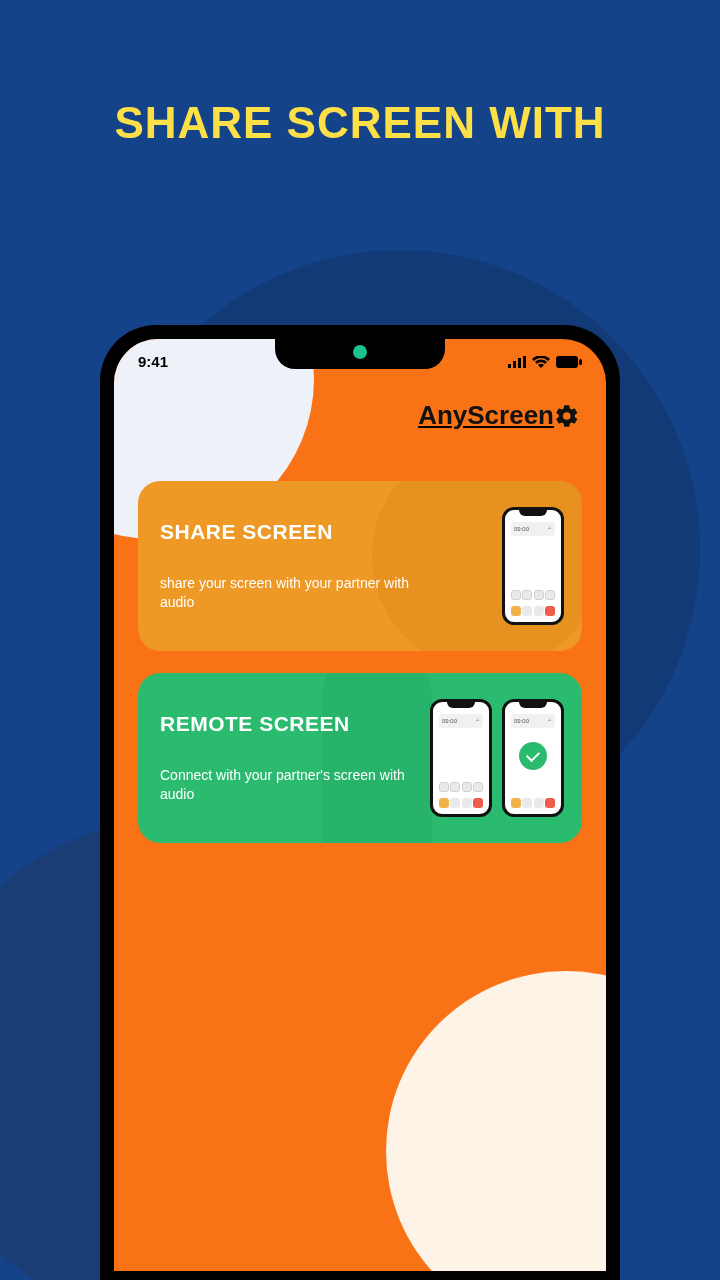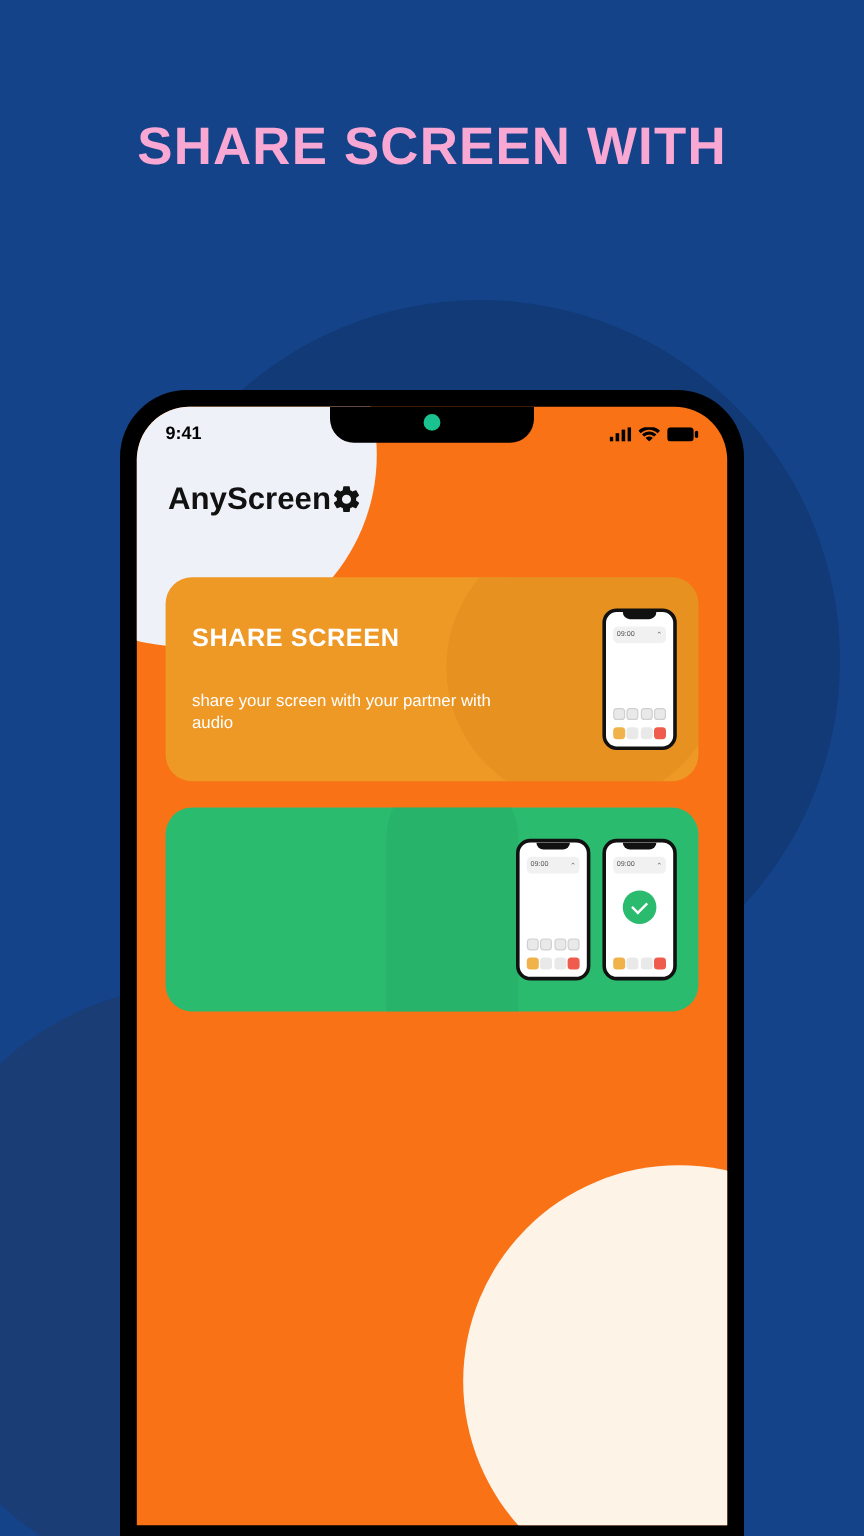--- a/index.html
+++ b/index.html
@@ -26,21 +26,21 @@
     border-radius: 50%;
     background: #1b3d75;
     top: 820px; left: -80px;
     z-index: 0;
   }
 
   .hero-title {
     position: relative;
     z-index: 2;
     text-align: center;
-    color: #f9a8d4;
+    color: #fde047;
     font-weight: 800;
     font-size: 44px;
     line-height: 1.25;
     letter-spacing: 1px;
     padding-top: 95px;
     font-family: "Arial Black", Arial, sans-serif;
     text-transform: uppercase;
   }
 
   
@@ -107,23 +107,24 @@
     font-size:15px;
     font-weight:700;
     color:#000;
   }
   .status-right{display:flex;gap:6px;align-items:center;}
 
   .app-header{
     position:relative;
     z-index:2;
     display:flex;
-    justify-content:flex-start;
+    justify-content:flex-end;
     align-items:center;
     padding:30px 26px 10px 26px;
+    text-decoration:underline;
   }
   .app-title{
     font-size:26px;
     font-weight:800;
     color:#111;
   }
   .gear{
     width:26px;height:26px;
     fill:#111;
   }
@@ -292,20 +293,24 @@
                 <span class="mp-b2"></span>
                 <span class="mp-b3"></span>
                 <span class="mp-b4"></span>
               </div>
           </div>
         </div>
       </div>
 
       <div class="card green">
         <div class="blob"></div>
+        <div class="card-text">
+          <div class="card-title">REMOTE SCREEN</div>
+          <div class="card-sub">Connect with your partner's screen with audio</div>
+        </div>
         <div class="card-art">
           <div class="mini-phone">
             <div class="mp-notch"></div>
             <div class="mp-top">
                 <span>09:00</span>
                 <span>⌃</span>
               </div>
             <div class="mp-dots">
                 <span></span>
                 <span></span>

